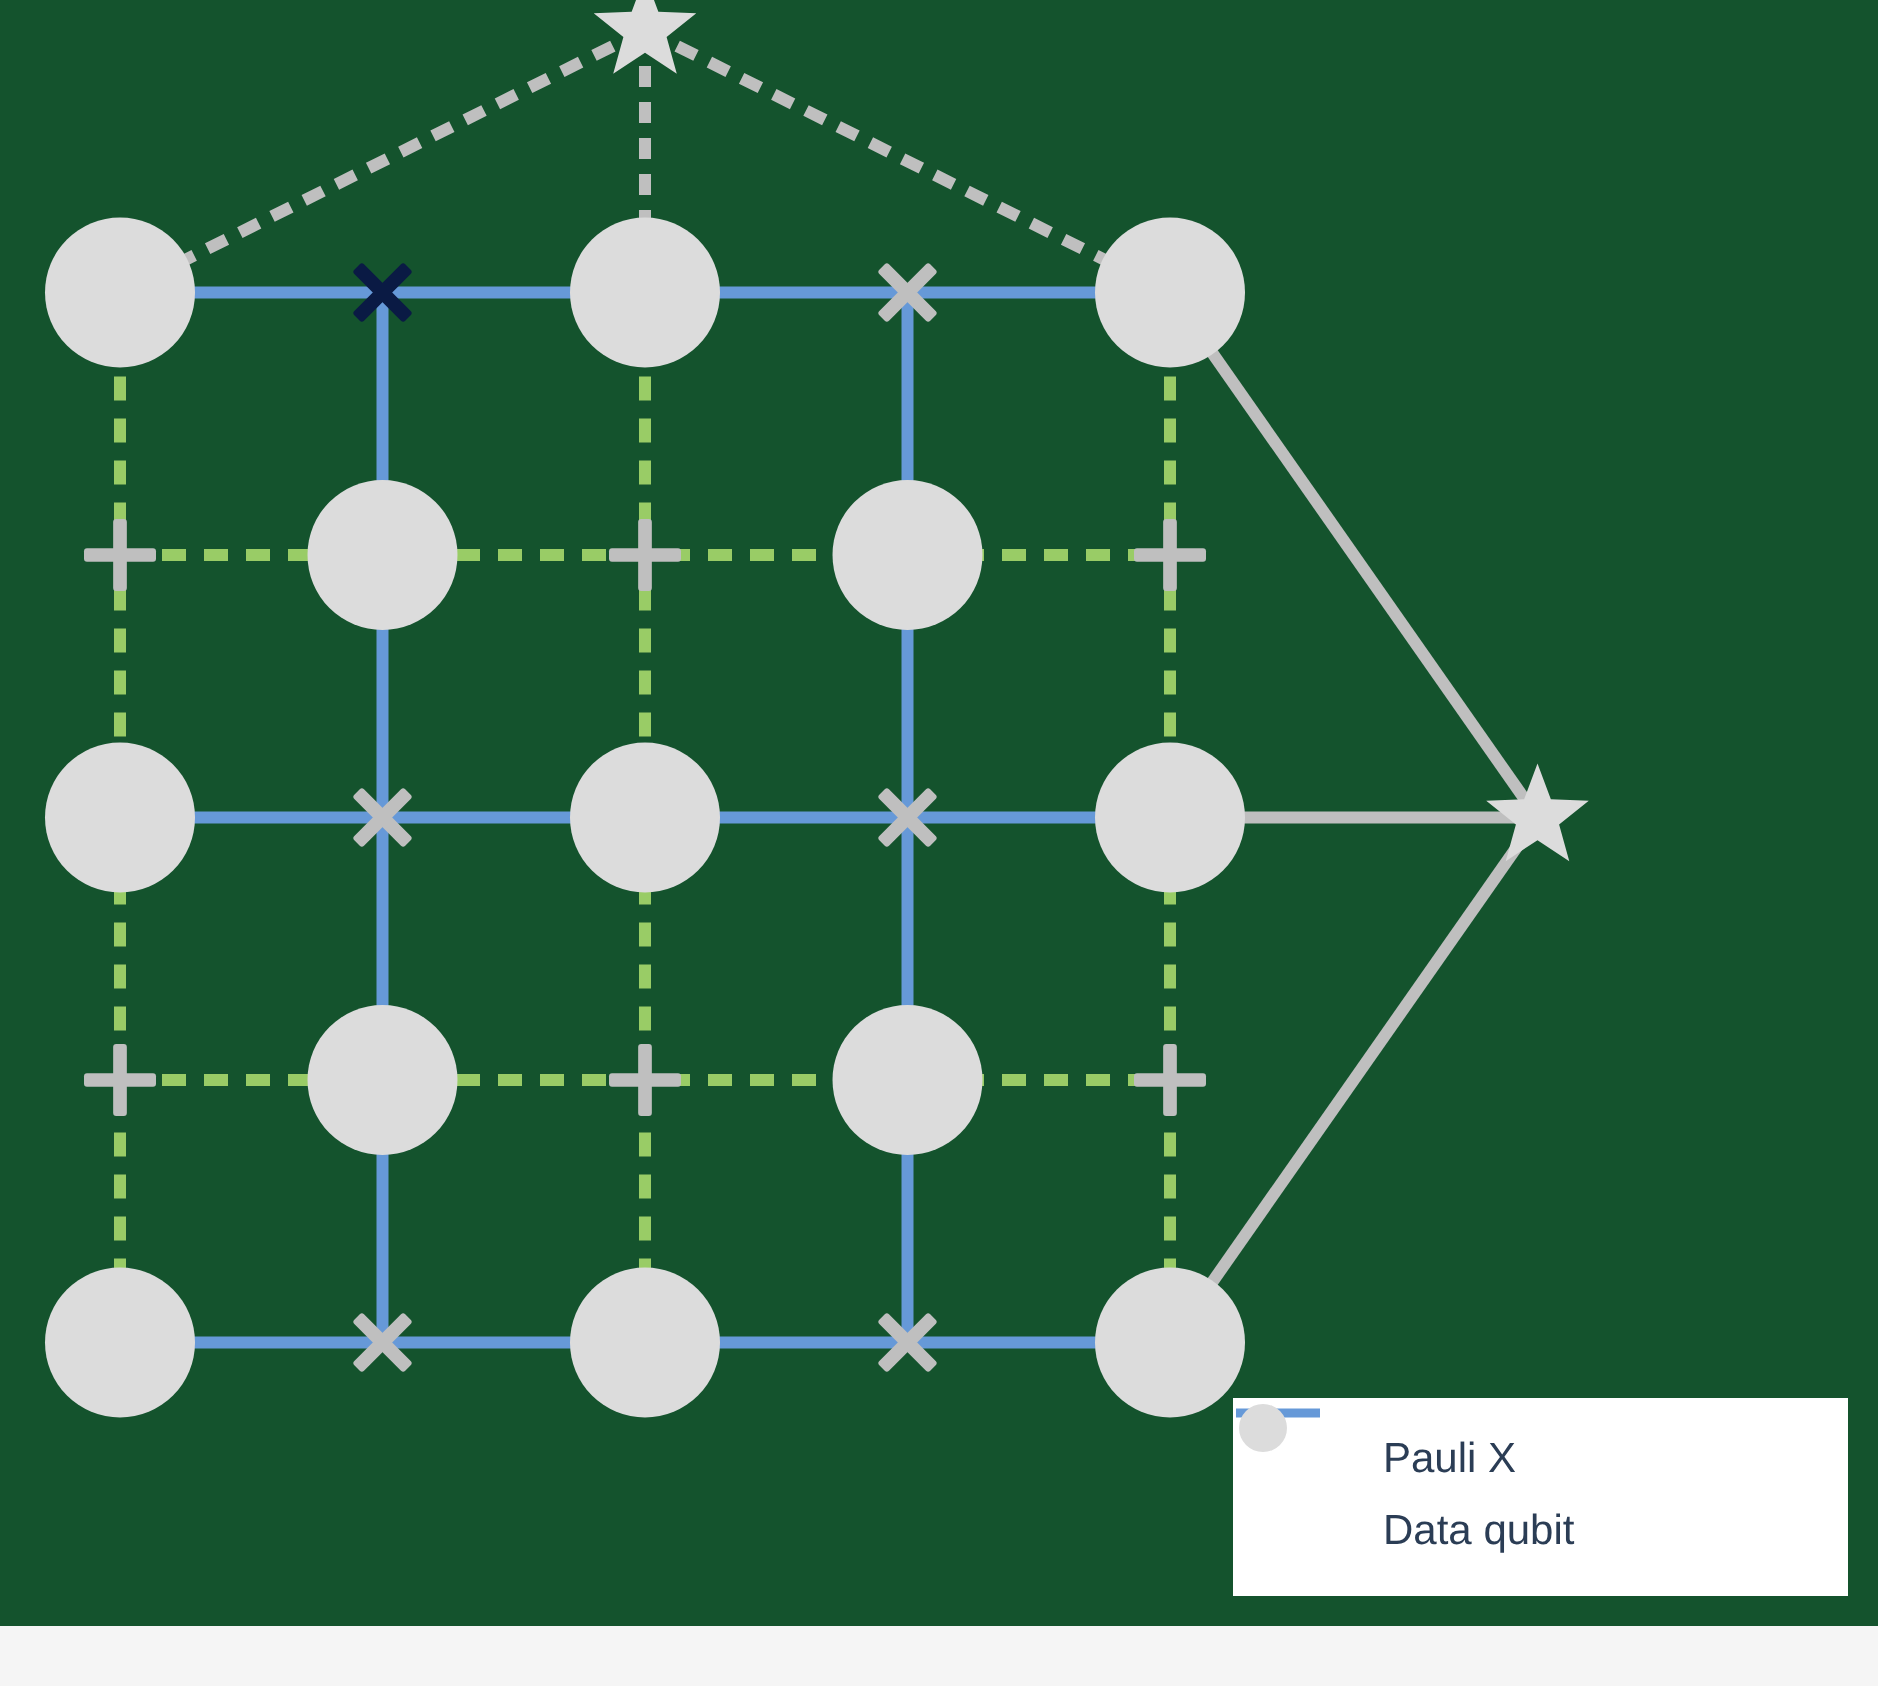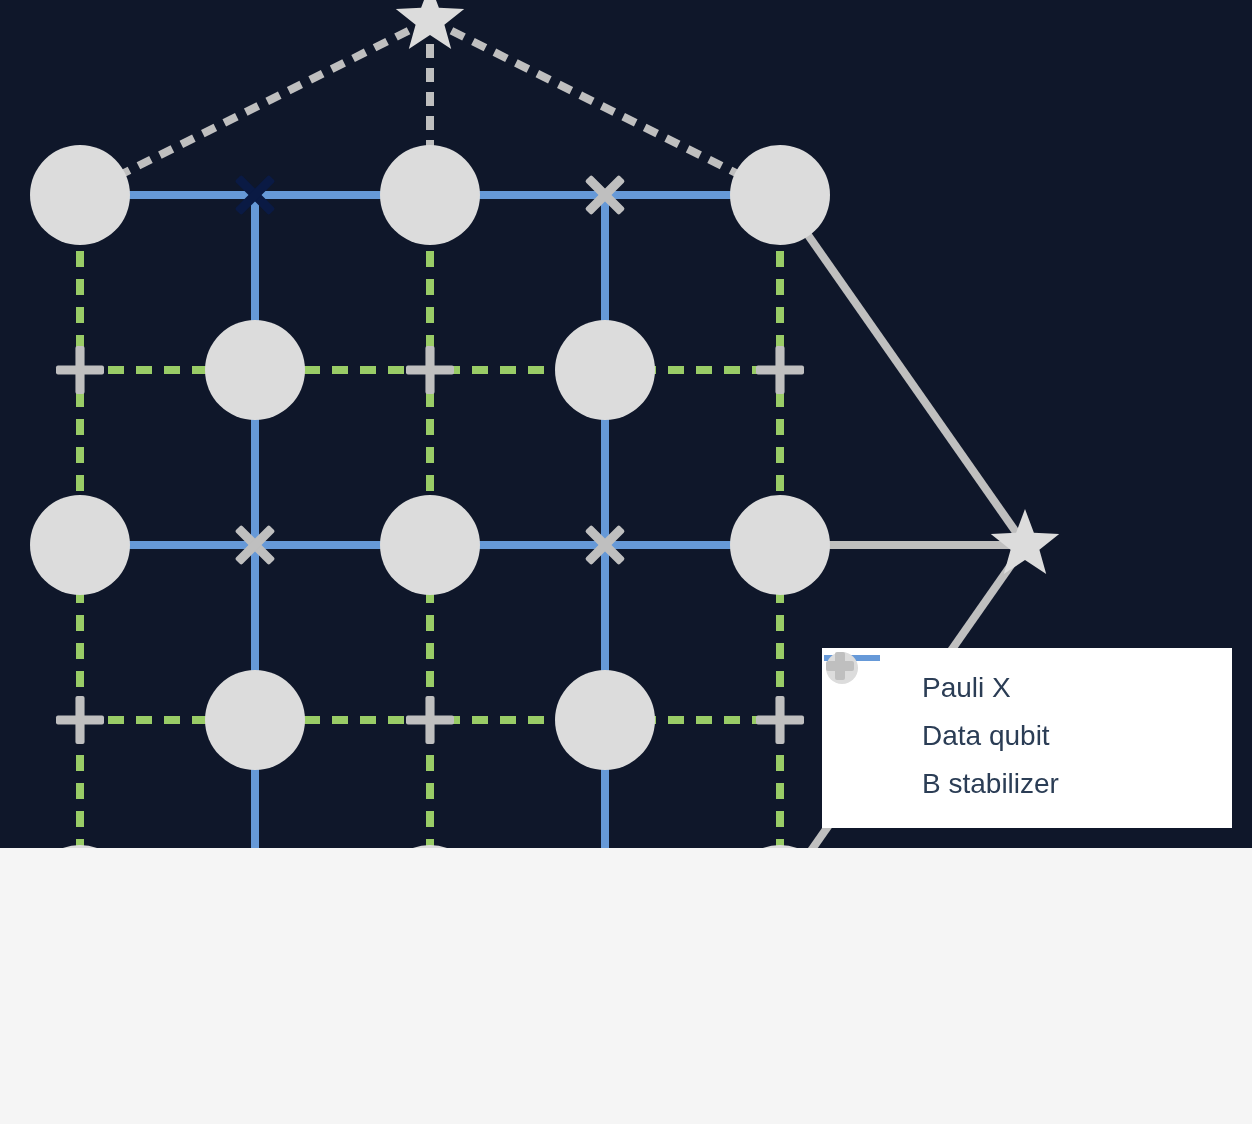--- a/index.html
+++ b/index.html
@@ -1,16 +1,16 @@
 <!DOCTYPE html>
 <html><head>
 <meta charset="utf-8">
 <style>
   html,body{margin:0;padding:0;background:#f5f5f5;font-family:"Segoe UI",Arial,sans-serif;}
-  #wrap{position:relative;width:1252px;height:848px;background:#0f172a;}
+  #wrap{position:relative;width:1252px;height:1084px;background:#14532d;}
   svg{position:absolute;left:0;top:0;}
   .legend{
     position:absolute;
     right:20px;
     bottom:20px;
     background:#ffffff;
     padding:16px 28px 20px 20px;
     box-sizing:border-box;
     width:410px;
   }
@@ -114,26 +114,15 @@
     <span class="legend-label">Pauli X</span>
   </div>
   <div class="legend-row">
     <span class="legend-swatch">
       <svg width="40" height="40">
             <circle cx="20" cy="20" r="16" fill="#dcdcdc"></circle>
           </svg>
     </span>
     <span class="legend-label">Data qubit</span>
   </div>
-  <div class="legend-row">
-    <span class="legend-swatch">
-      <svg width="36" height="36" viewBox="0 0 36 36">
-            <g transform="translate(18,18)">
-              <rect x="-14" y="-5" width="28" height="10" rx="2" fill="#bfbfbf"></rect>
-              <rect x="-5" y="-14" width="10" height="28" rx="2" fill="#bfbfbf"></rect>
-            </g>
-          </svg>
-    </span>
-    <span class="legend-label">B stabilizer</span>
-  </div>
 </div>
 
 </div>
 
 </body></html>

